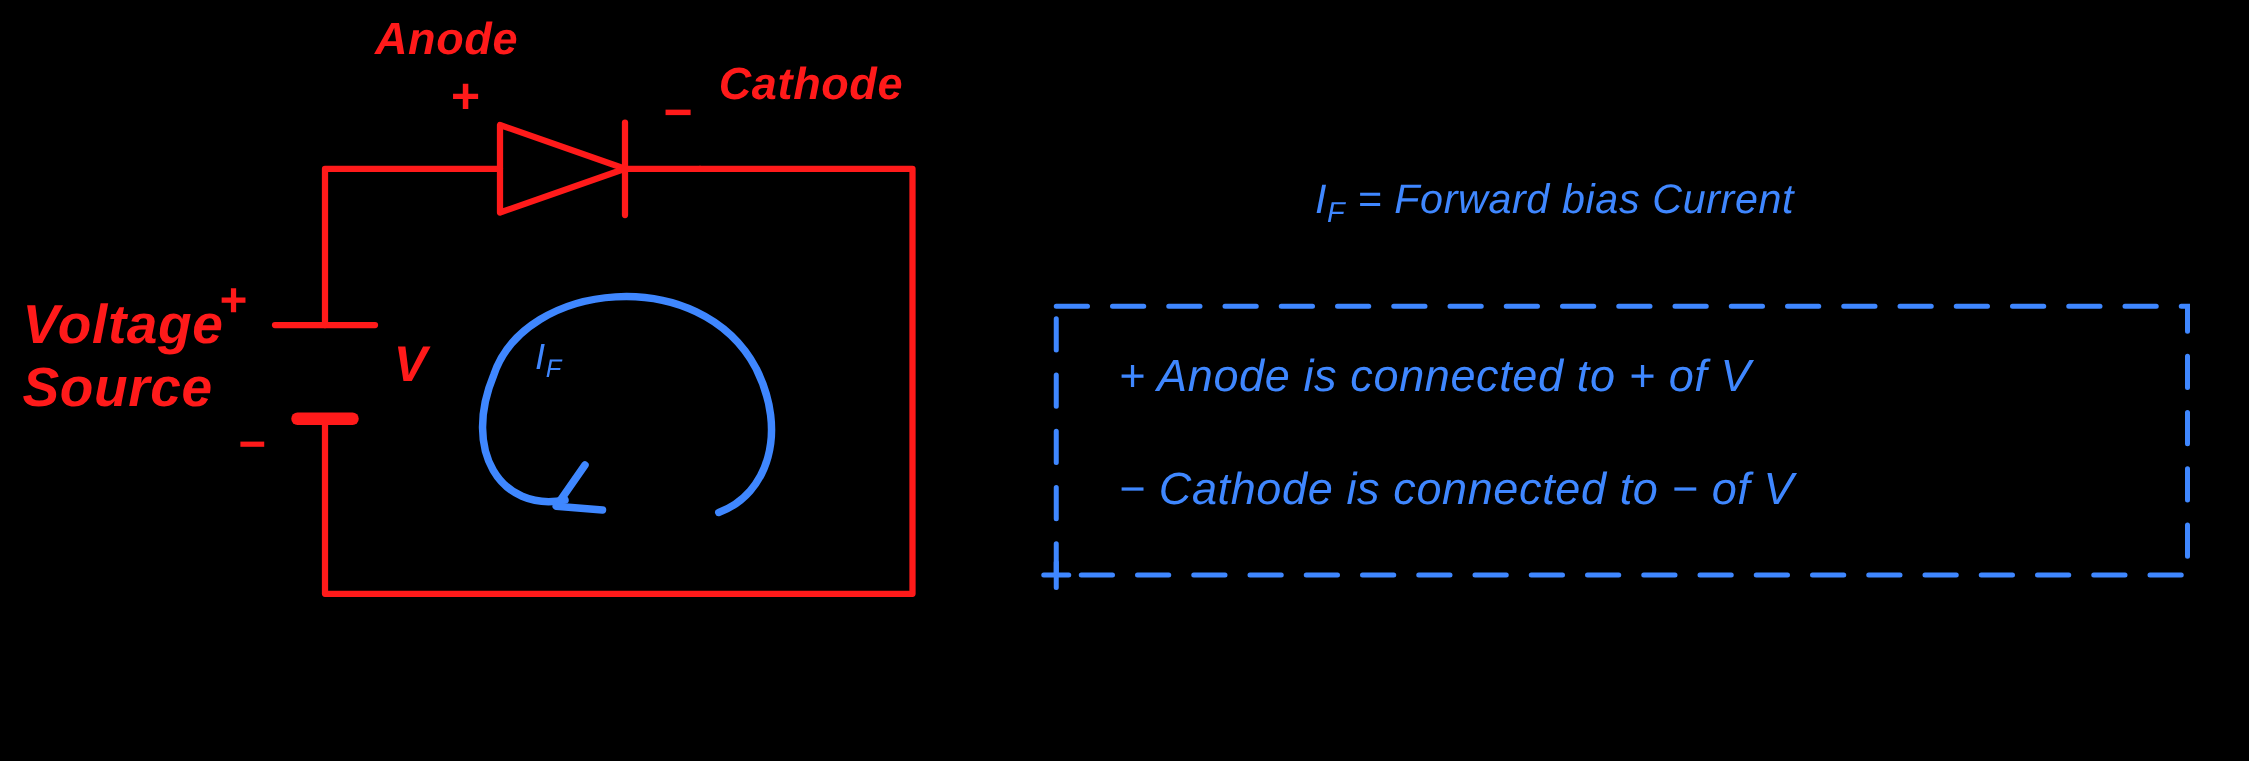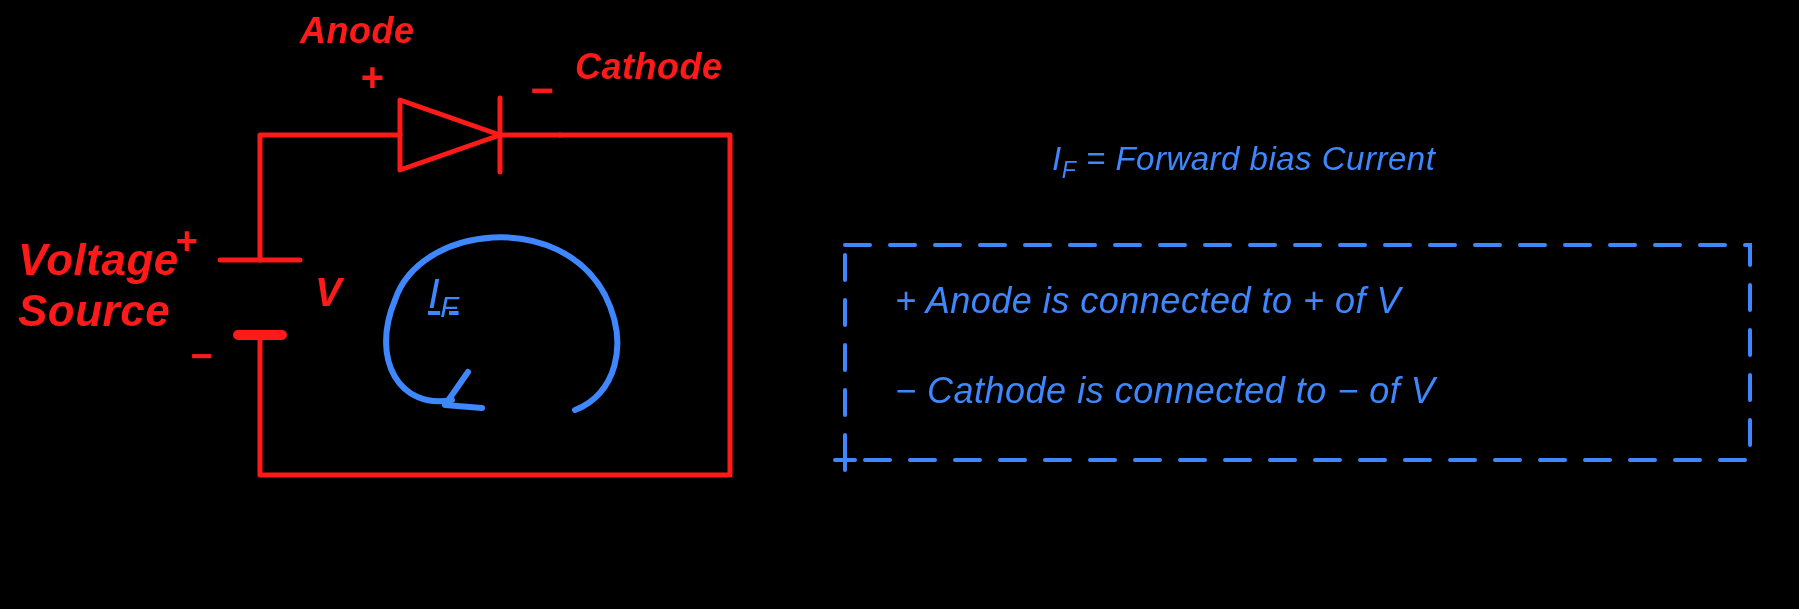--- a/index.html
+++ b/index.html
@@ -78,21 +78,21 @@
 
   <div class="lbl red handwriting" style="left:300px; top:10px; font-size:36px;">Anode</div>
 
   <div class="lbl red handwriting" style="left:360px; top:55px; font-size:40px;">+</div>
 
   <div class="lbl red handwriting" style="left:575px; top:30px; font-size:36px;margin-top:16px;">Cathode</div>
 
   <div class="lbl red handwriting" style="left:530px; top:68px; font-size:40px;">−</div>
 
 
-  <div class="lbl blue handwriting" style="left:428px; top:270px; font-size:42px;text-decoration:underline;">
+  <div class="lbl blue handwriting" style="left:428px; top:270px; font-size:29px;">
     <span>I</span><span class="sub">F</span>
   </div>
 
   <div class="lbl blue handwriting" style="left:1020px; top:140px; font-size:33px;margin-left:32px;">
     <span>I</span><span class="sub">F</span><span> = Forward bias Current</span>
   </div>
 
   <div class="lbl blue handwriting" style="left:895px; top:280px; font-size:36px;">+ Anode is connected to + of V</div>
 
   <div class="lbl blue handwriting" style="left:895px; top:370px; font-size:36px;">− Cathode is connected to − of V</div>

